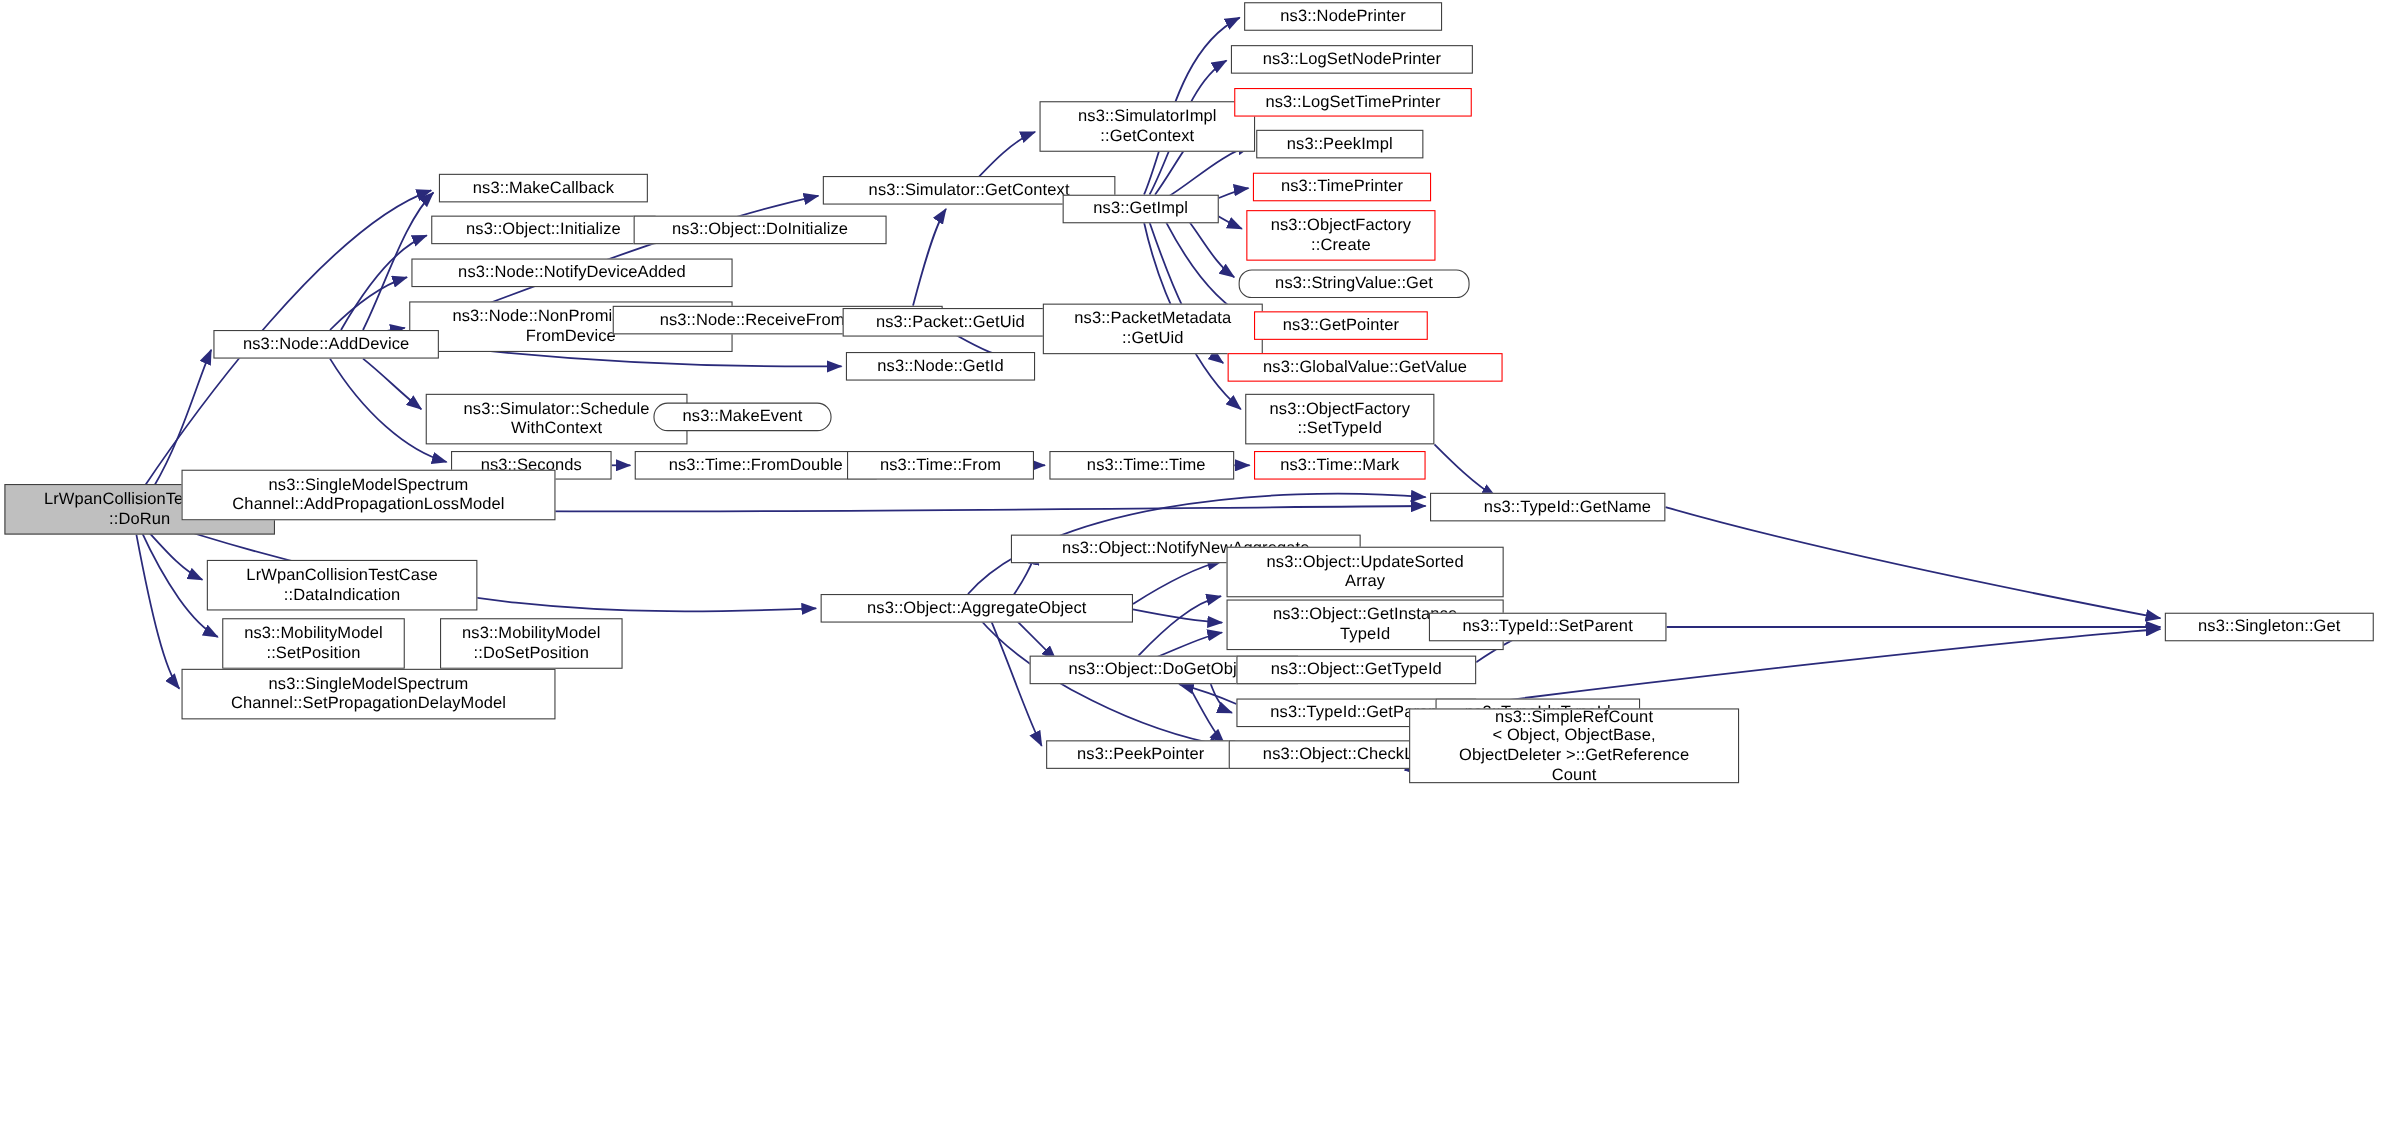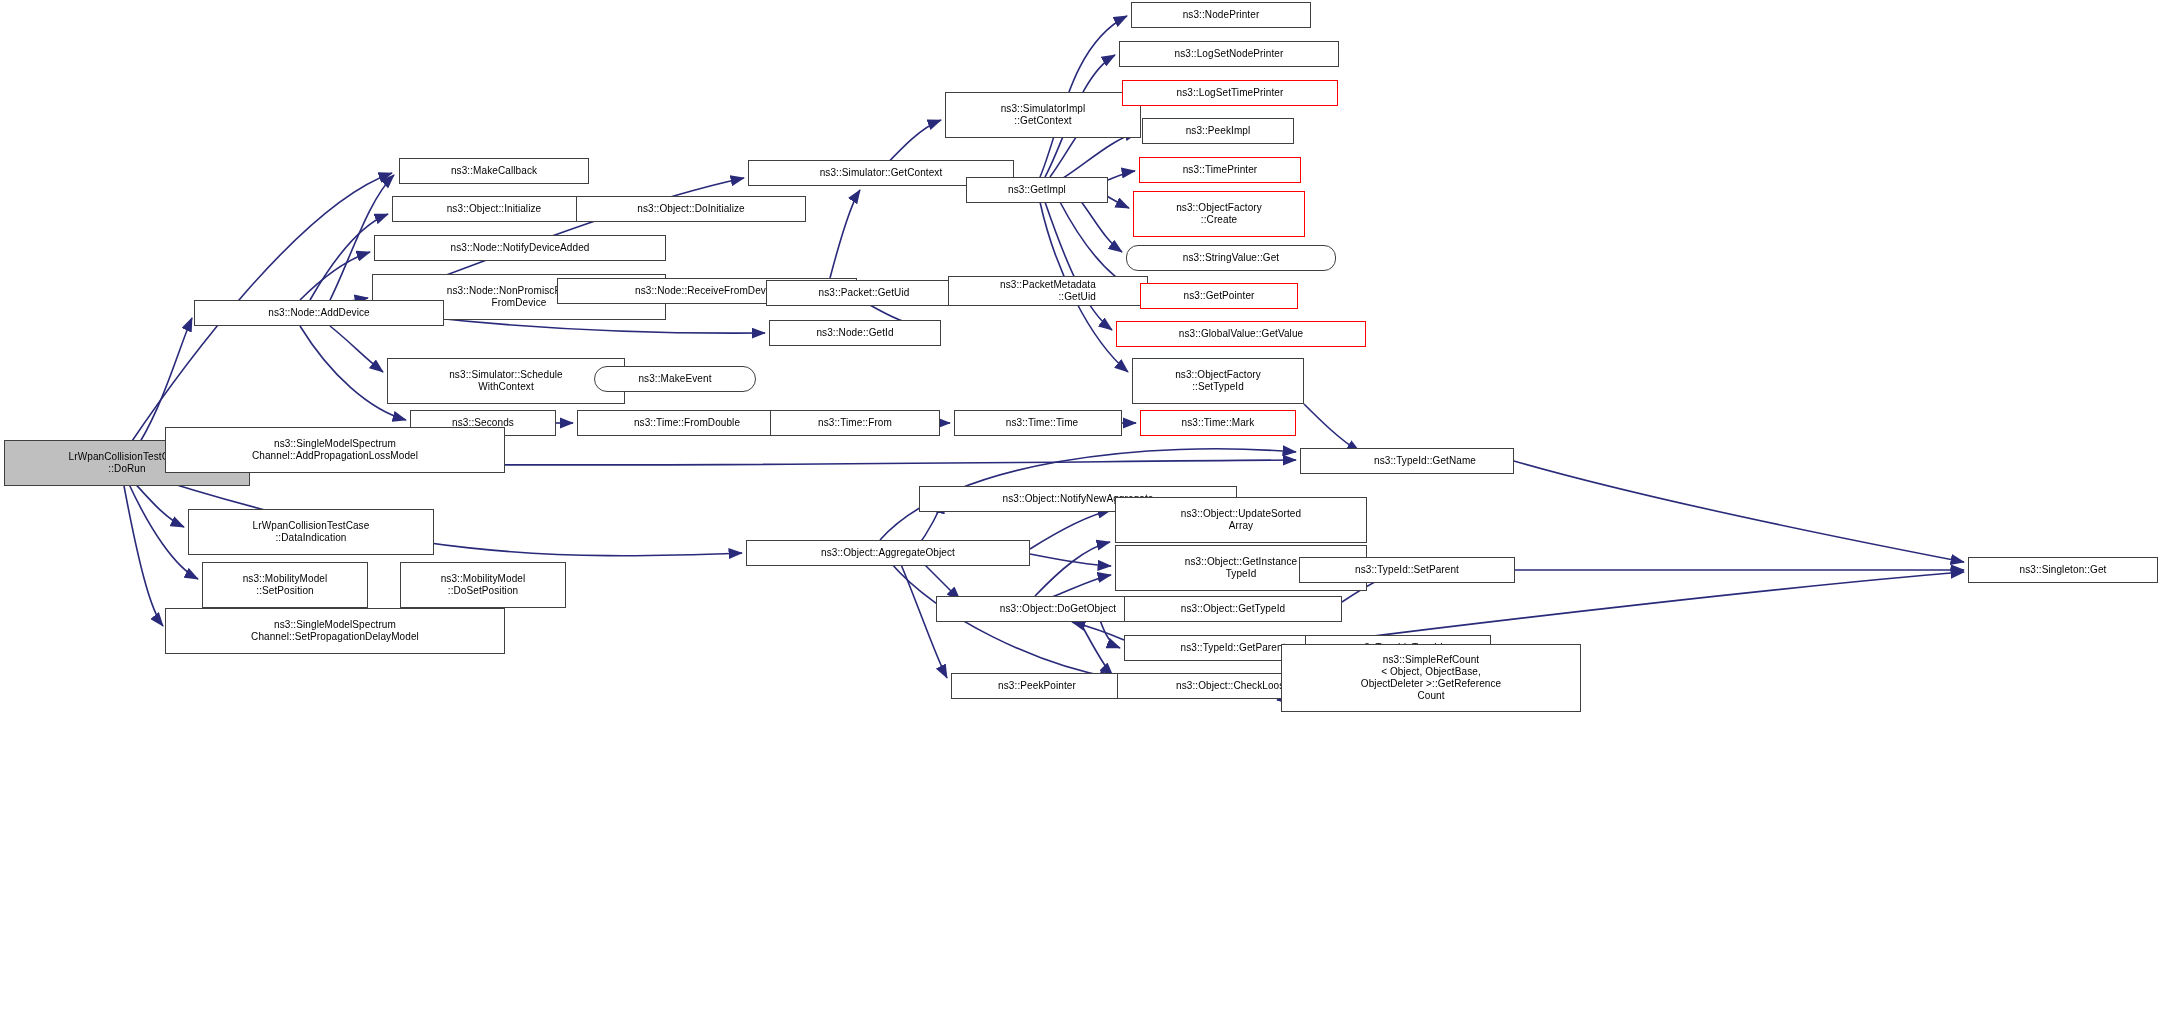--- a/index.html
+++ b/index.html
@@ -26,21 +26,21 @@
   .node {
     position: absolute;
     box-sizing: border-box;
     display: flex;
     align-items: center;
     justify-content: center;
     text-align: center;
     background: #ffffff;
     border: 1px solid #404040;
     color: #000000;
-    font-size: 10px;
+    font-size: 15px;
     line-height: 1.18;
     letter-spacing: 0.1px;
     padding: 1px 4px;
     white-space: pre-line;
     z-index: 2;
   }
   .node.red {
     border-color: #ff0000;
   }
   .node.current {
@@ -123,24 +123,24 @@
   </svg>
   <div id="nodes">
       <div class="node current" style="left: 4px; top: 440px; width: 246px; height: 46px;">LrWpanCollisionTestCase
 ::DoRun</div>
       <div class="node" style="left: 399px; top: 158px; width: 190px; height: 26px;">ns3::MakeCallback</div>
       <div class="node" style="left: 392px; top: 196px; width: 204px; height: 26px;">ns3::Object::Initialize</div>
       <div class="node" style="left: 576px; top: 196px; width: 230px; height: 26px;">ns3::Object::DoInitialize</div>
       <div class="node" style="left: 374px; top: 235px; width: 292px; height: 26px;">ns3::Node::NotifyDeviceAdded</div>
       <div class="node" style="left: 372px; top: 274px; width: 294px; height: 46px;">ns3::Node::NonPromiscReceive
 FromDevice</div>
-      <div class="node" style="left: 194px; top: 300px; width: 250px; height: 26px;">ns3::Node::AddDevice</div>
+      <div class="node" style="left: 194px; top: 300px; width: 205px; height: 26px;">ns3::Node::AddDevice</div>
       <div class="node" style="left: 557px; top: 278px; width: 300px; height: 26px;">ns3::Node::ReceiveFromDevice</div>
       <div class="node" style="left: 766px; top: 280px; width: 196px; height: 26px;">ns3::Packet::GetUid</div>
-      <div class="node" style="left: 948px; top: 276px; width: 200px; height: 30px; text-align: right;">ns3::PacketMetadata
+      <div class="node" style="left: 948px; top: 276px; width: 200px; height: 46px;">ns3::PacketMetadata
 ::GetUid</div>
       <div class="node" style="left: 769px; top: 320px; width: 172px; height: 26px;">ns3::Node::GetId</div>
       <div class="node" style="left: 387px; top: 358px; width: 238px; height: 46px;">ns3::Simulator::Schedule
 WithContext</div>
       <div class="node" style="left: 594px; top: 366px; width: 162px; height: 26px; border-radius: 13px;">ns3::MakeEvent</div>
       <div class="node" style="left: 410px; top: 410px; width: 146px; height: 26px;">ns3::Seconds</div>
       <div class="node" style="left: 577px; top: 410px; width: 220px; height: 26px;">ns3::Time::FromDouble</div>
       <div class="node" style="left: 770px; top: 410px; width: 170px; height: 26px;">ns3::Time::From</div>
       <div class="node" style="left: 954px; top: 410px; width: 168px; height: 26px; padding-left: 12px;">ns3::Time::Time</div>
       <div class="node red" style="left: 1140px; top: 410px; width: 156px; height: 26px;">ns3::Time::Mark</div>

